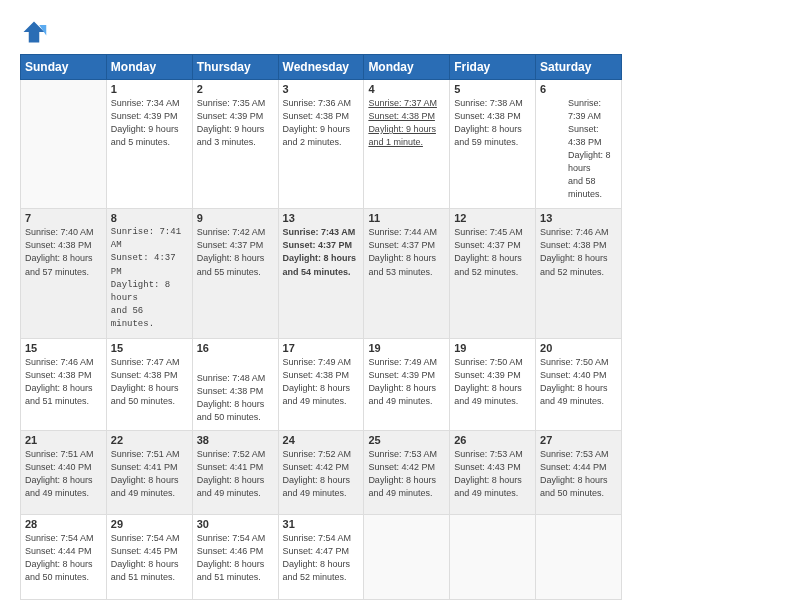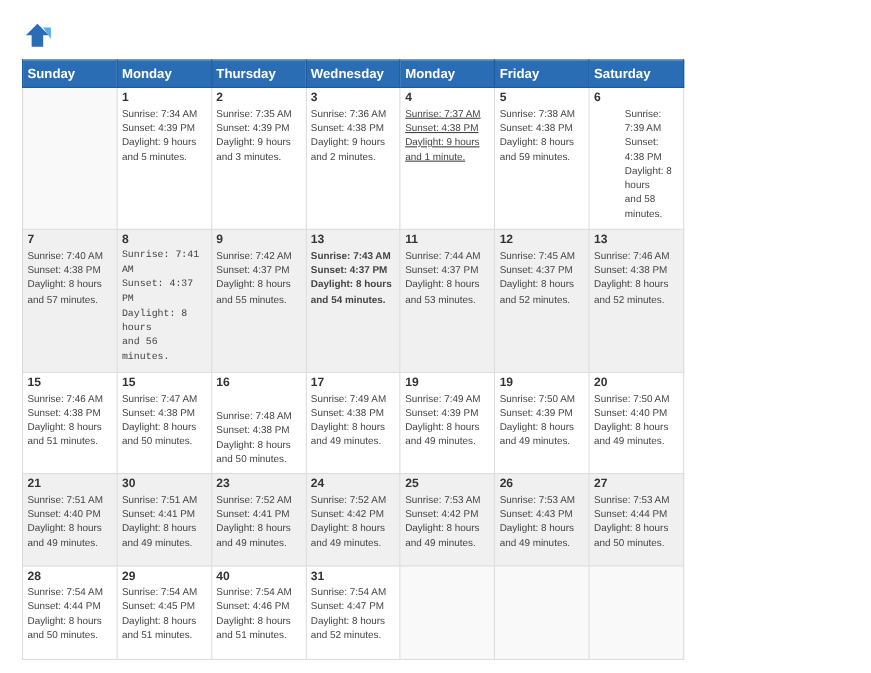--- a/index.html
+++ b/index.html
@@ -287,28 +287,28 @@
         </tr>
         <tr class="row-shaded">
           <td>
             <span class="day-number">21</span>
             <div class="day-info" style="white-space: pre-line;">Sunrise: 7:51 AM
 Sunset: 4:40 PM
 Daylight: 8 hours
 and 49 minutes.</div>
           </td>
           <td>
-            <span class="day-number">30</span>
+            <span class="day-number">22</span>
             <div class="day-info" style="white-space: pre-line;">Sunrise: 7:51 AM
 Sunset: 4:41 PM
 Daylight: 8 hours
 and 49 minutes.</div>
           </td>
           <td>
-            <span class="day-number">23</span>
+            <span class="day-number">38</span>
             <div class="day-info" style="white-space: pre-line;">Sunrise: 7:52 AM
 Sunset: 4:41 PM
 Daylight: 8 hours
 and 49 minutes.</div>
           </td>
           <td>
             <span class="day-number">24</span>
             <div class="day-info" style="white-space: pre-line;">Sunrise: 7:52 AM
 Sunset: 4:42 PM
 Daylight: 8 hours
@@ -345,21 +345,21 @@
 and 50 minutes.</div>
           </td>
           <td>
             <span class="day-number">29</span>
             <div class="day-info" style="white-space: pre-line;">Sunrise: 7:54 AM
 Sunset: 4:45 PM
 Daylight: 8 hours
 and 51 minutes.</div>
           </td>
           <td>
-            <span class="day-number">40</span>
+            <span class="day-number">30</span>
             <div class="day-info" style="white-space: pre-line;">Sunrise: 7:54 AM
 Sunset: 4:46 PM
 Daylight: 8 hours
 and 51 minutes.</div>
           </td>
           <td>
             <span class="day-number">31</span>
             <div class="day-info" style="white-space: pre-line;">Sunrise: 7:54 AM
 Sunset: 4:47 PM
 Daylight: 8 hours

